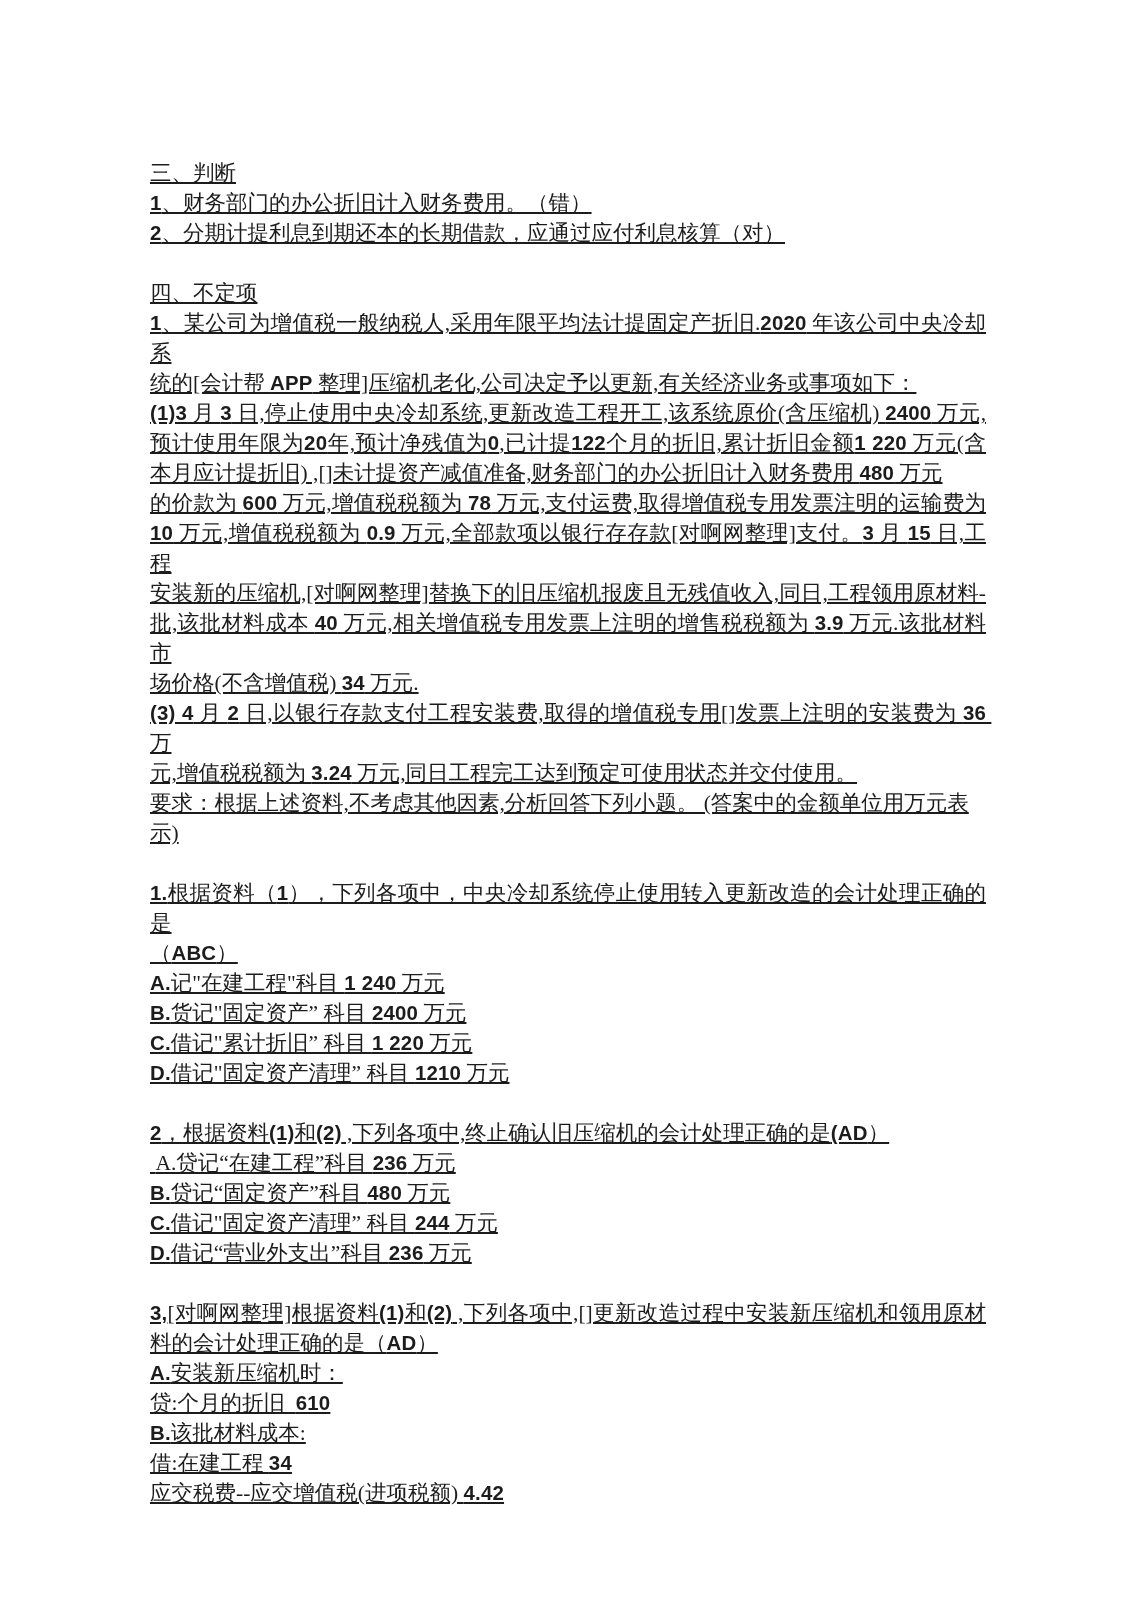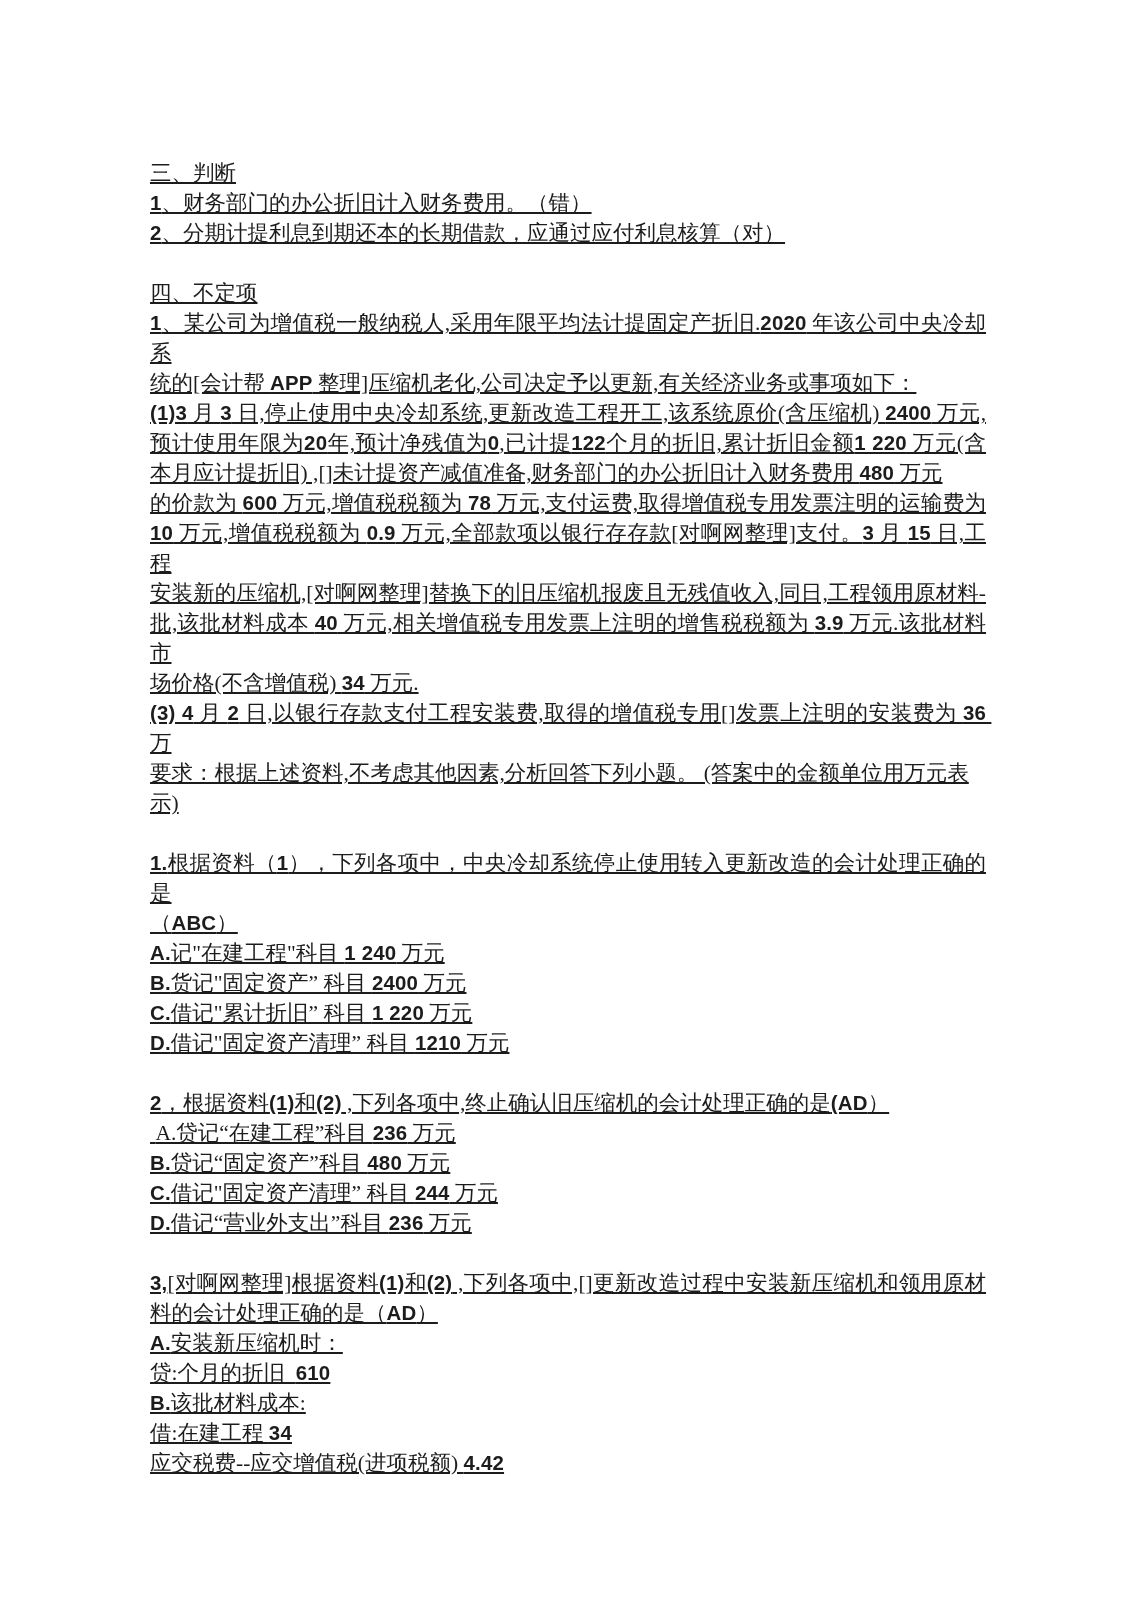--- a/index.html
+++ b/index.html
@@ -56,20 +56,21 @@
       <div class="text-line"><span>统的[会计帮 </span><b>APP</b><span> 整理]压缩机老化,公司决定予以更新,有关经济业务或事项如下：</span></div>
       <div class="text-line just"><b>(1)3</b><span> 月 </span><b>3</b><span> 日,停止使用中央冷却系统,更新改造工程开工,该系统原价(含压缩机) </span><b>2400</b><span> 万元,</span></div>
       <div class="text-line just"><span>预计使用年限为</span><b>20</b><span>年,预计净残值为</span><b>0</b><span>,已计提</span><b>122</b><span>个月的折旧,累计折旧金额</span><b>1 220</b><span> 万元(含</span></div>
       <div class="text-line"><span>本月应计提折旧) ,[]未计提资产减值准备,财务部门的办公折旧计入财务费用 </span><b>480</b><span> 万元</span></div>
       <div class="text-line just"><span>的价款为 </span><b>600</b><span> 万元,增值税税额为 </span><b>78</b><span> 万元,支付运费,取得增值税专用发票注明的运输费为</span></div>
       <div class="text-line just"><b>10</b><span> 万元,增值税税额为 </span><b>0.9</b><span> 万元,全部款项以银行存存款[对啊网整理]支付。</span><b>3</b><span> 月 </span><b>15</b><span> 日,工程</span></div>
       <div class="text-line just"><span>安装新的压缩机,[对啊网整理]替换下的旧压缩机报废且无残值收入,同日,工程领用原材料-</span></div>
       <div class="text-line just"><span>批,该批材料成本 </span><b>40</b><span> 万元,相关增值税专用发票上注明的增售税税额为 </span><b>3.9</b><span> 万元.该批材料市</span></div>
       <div class="text-line"><span>场价格(不含增值税) </span><b>34</b><span> 万元.</span></div>
       <div class="text-line just"><b>(3) 4</b><span> 月 </span><b>2</b><span> 日,以银行存款支付工程安装费,取得的增值税专用[]发票上注明的安装费为 </span><b>36</b><span> 万</span></div>
+      <div class="text-line"><span>元,增值税税额为 </span><b>3.24</b><span> 万元,同日工程完工达到预定可使用状态并交付使用。</span></div>
       <div class="text-line"><span>要求：根据上述资料,不考虑其他因素,分析回答下列小题。 (答案中的金额单位用万元表示)</span></div>
       <div class="blank-line"></div>
       <div class="text-line just"><b>1.</b><span>根据资料（</span><b>1</b><span>），下列各项中，中央冷却系统停止使用转入更新改造的会计处理正确的是</span></div>
       <div class="text-line"><span>（</span><b>ABC</b><span>）</span></div>
       <div class="text-line"><b>A.</b><span>记"在建工程"科目 </span><b>1 240</b><span> 万元</span></div>
       <div class="text-line"><b>B.</b><span>货记"固定资产” 科目 </span><b>2400</b><span> 万元</span></div>
       <div class="text-line"><b>C.</b><span>借记"累计折旧” 科目 </span><b>1 220</b><span> 万元</span></div>
       <div class="text-line"><b>D.</b><span>借记"固定资产清理” 科目 </span><b>1210</b><span> 万元</span></div>
       <div class="blank-line"></div>
       <div class="text-line"><b>2</b><span>，根据资料</span><b>(1)</b><span>和</span><b>(2)</b><span> ,下列各项中,终止确认旧压缩机的会计处理正确的是</span><b>(AD</b><span>）</span></div>

